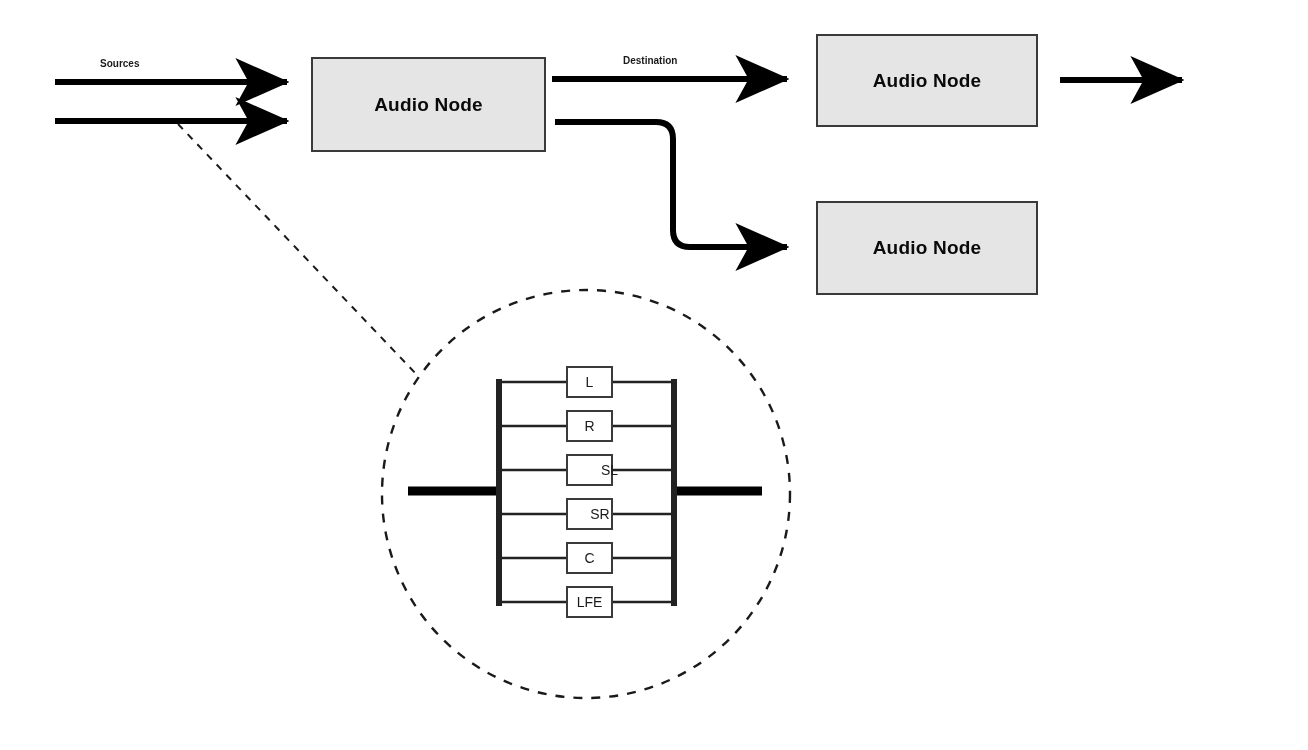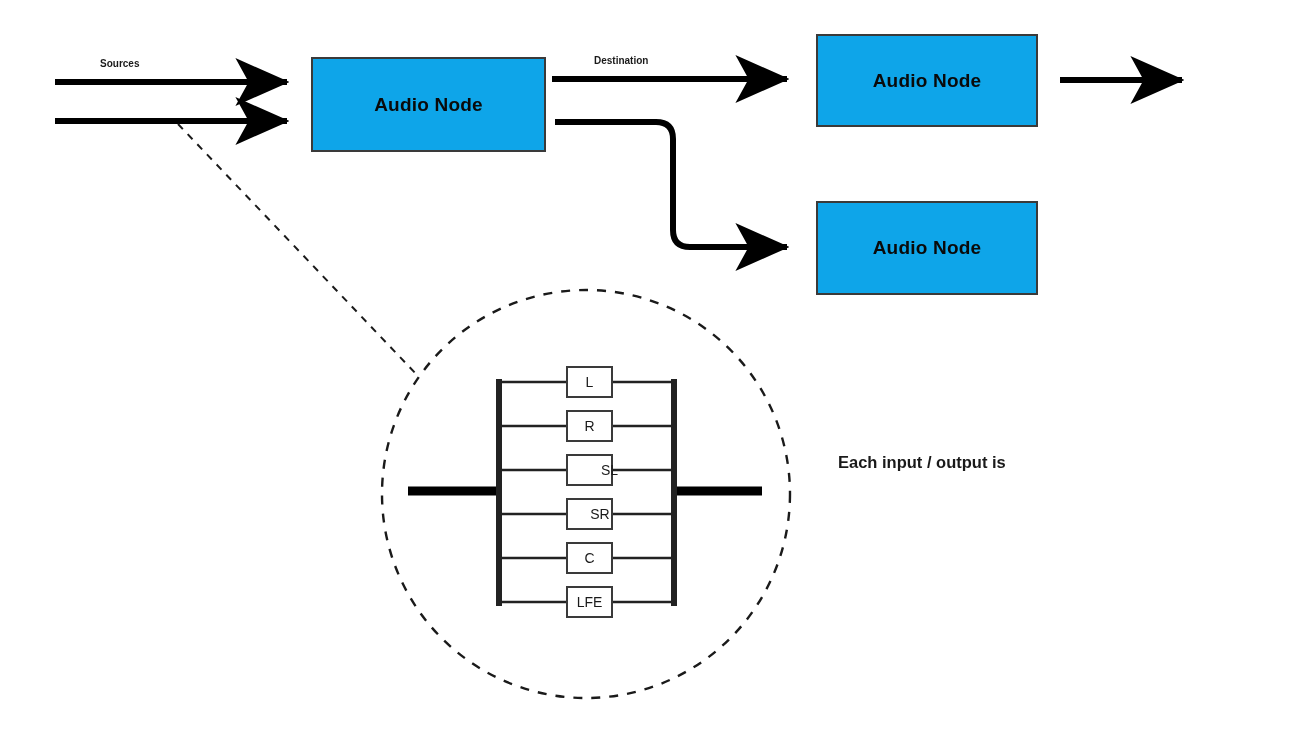--- a/index.html
+++ b/index.html
@@ -22,21 +22,21 @@
     position: absolute;
     left: 0;
     top: 0;
     width: 1308px;
     height: 750px;
     display: block;
   }
   
   .node-box {
     position: absolute;
-    background: #0ea5e9;
+    background: #e5e5e5;
     border: 2px solid #3A3A3A;
     box-sizing: border-box;
     display: flex;
     align-items: center;
     justify-content: center;
   }
   .node-label {
     font-family: "Liberation Sans", sans-serif;
     font-size: 19px;
     font-weight: bold;
@@ -143,21 +143,21 @@
   <div class="node-box" style="left:816px; top:34px; width:222px; height:93px;">
     <span class="node-label">Audio Node</span>
   </div>
 
   <div class="node-box" style="left:816px; top:201px; width:222px; height:94px;">
     <span class="node-label">Audio Node</span>
   </div>
 
   <div class="flow-label" style="left:100px; top:58px; width:110px;">Sources</div>
 
-  <div class="flow-label" style="left:594px; top:55px; width:120px;">Destination</div>
+  <div class="flow-label" style="left:623px; top:55px; width:120px;">Destination</div>
 
   <div class="chan-box" style="left:566px; top:366px; width:47px; height:32px;">
     <span class="chan-label">L</span>
   </div>
   <div class="chan-box" style="left:566px; top:410px; width:47px; height:32px;">
     <span class="chan-label">R</span>
   </div>
   <div class="chan-box" style="left:566px; top:454px; width:47px; height:32px;padding-left:40px;">
     <span class="chan-label">SL</span>
   </div>
@@ -165,16 +165,15 @@
     <span class="chan-label">SR</span>
   </div>
   <div class="chan-box" style="left:566px; top:542px; width:47px; height:32px;">
     <span class="chan-label">C</span>
   </div>
   <div class="chan-box" style="left:566px; top:586px; width:47px; height:32px;align-items:center;">
     <span class="chan-label">LFE</span>
   </div>
 
   <div id="annotation-note">
-    <div>Each input / output is</div>
   </div>
 
 </div>
 
 </body></html>

